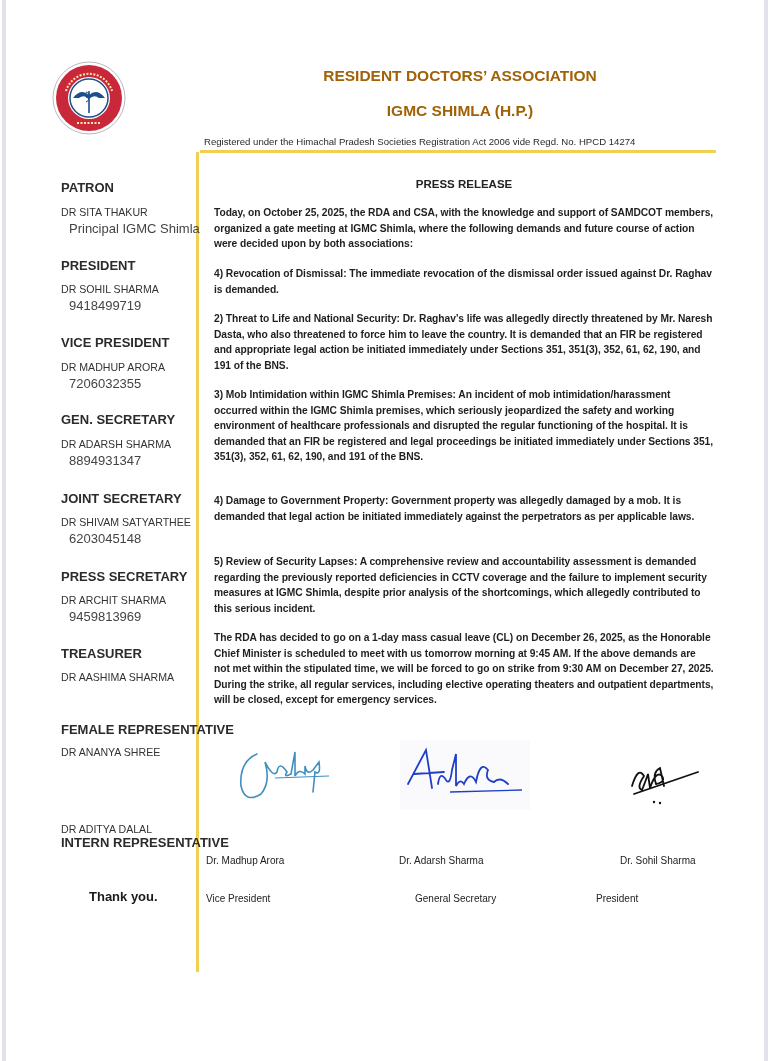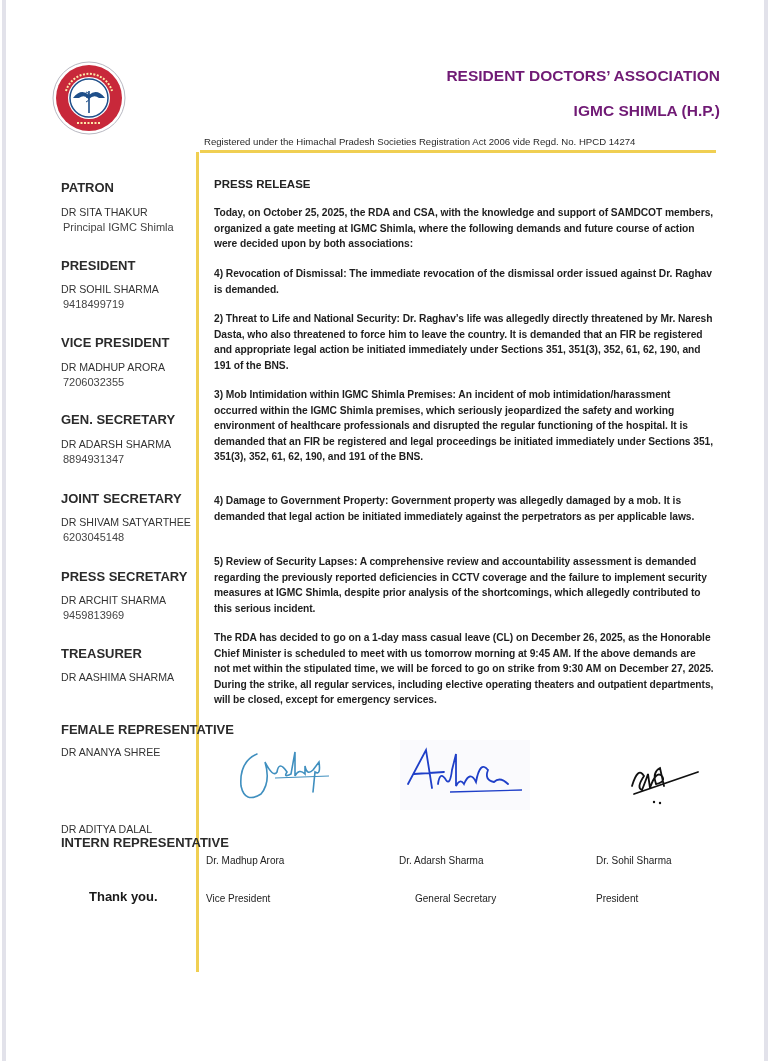--- a/index.html
+++ b/index.html
@@ -9,38 +9,38 @@
   }
   .frame-left, .frame-right {
     position: absolute; top: 0; bottom: 0; width: 4px; background: #e2e2ea;
   }
   .frame-left { left: 2px; }
   .frame-right { right: 2px; }
 
   .logo { position: absolute; left: 52px; top: 61px; width: 74px; height: 74px; }
 
   .hdr-title {
-    position: absolute; left: 200px; width: 520px; text-align: right;
-    font-weight: bold; font-size: 15.5px; color: #701a75;
+    position: absolute; left: 200px; width: 520px; text-align: center;
+    font-weight: bold; font-size: 15.5px; color: #a16207;
   }
   #title1 { top: 67px; }
   #title2 { top: 102px; }
   .reg {
     position: absolute; left: 204px; top: 136px; font-size: 9.6px; color: #2a2a2a; white-space: nowrap; text-align: center;
   }
   .hline { position: absolute; left: 200px; top: 150px; width: 516px; height: 3px; background: #f0cf52; }
   .vline { position: absolute; left: 196px; top: 152px; width: 3px; height: 820px; background: #f0cf52; }
 
   .sidebar { position: absolute; left: 61px; top: 180px; width: 130px; }
   .sb-role { font-weight: bold; font-size: 13px; color: #2b2b2b; position: absolute; left: 0; white-space: nowrap; }
   .sb-name { font-size: 10.6px; color: #333; position: absolute; left: 0; white-space: nowrap; }
-  .sb-sub { font-size: 11px; color: #444; position: absolute; left: 2px; white-space: nowrap; }
+  .sb-sub { font-size: 13px; color: #444; position: absolute; left: 8px; white-space: nowrap; }
 
   .thanks { position: absolute; left: 89px; top: 889px; font-weight: bold; font-size: 13px; color: #1a1a1a; }
-  .pr-title { position: absolute; left: 214px; top: 178px; width: 500px; font-weight: bold; font-size: 11.5px; color: #222; }
+  .pr-title { position: absolute; left: 214px; top: 178px; width: 500px; text-align: center; font-weight: bold; font-size: 11.5px; color: #222; }
   .para { position: absolute; left: 214px; width: 500px; font-weight: bold; font-size: 10.25px; line-height: 15.6px; color: #1f1f1f; letter-spacing: -0.05px; }
 
   .sig { position: absolute; }
   .sig-name, .sig-role { position: absolute; font-size: 10px; color: #222; white-space: nowrap; }
 </style>
 </head>
 <body>
 
 <div class="frame-left"></div>
 <div class="frame-right"></div>
@@ -121,14 +121,14 @@
 <svg class="sig" style="left:626px; top:758px; width:80px; height:50px" viewBox="0 0 80 50">
   <path d="M6 28 Q12 8 18 18 Q10 30 16 32 Q20 22 22 16 L24 30 Q30 12 36 18 Q40 24 30 26 Q26 14 34 10 L38 28 M8 36 L72 14" fill="none" stroke="#111111" stroke-width="1.8" stroke-linecap="round"></path>
   <circle cx="28" cy="44" r="1.2" fill="#111"></circle>
   <circle cx="34" cy="45" r="1.2" fill="#111"></circle>
 </svg>
 
 <div class="sig-name" style="left:206px; top:855px">Dr. Madhup Arora</div>
 <div class="sig-role" style="left:206px; top:893px">Vice President</div>
 <div class="sig-name" style="left:399px; top:855px">Dr. Adarsh Sharma</div>
 <div class="sig-role" style="left:415px; top:893px">General Secretary</div>
-<div class="sig-name" style="left:596px; top:855px">Dr. Sohil Sharma</div>
+<div class="sig-name" style="left:620px; top:855px">Dr. Sohil Sharma</div>
 <div class="sig-role" style="left:596px; top:893px">President</div>
 
 </body></html>

